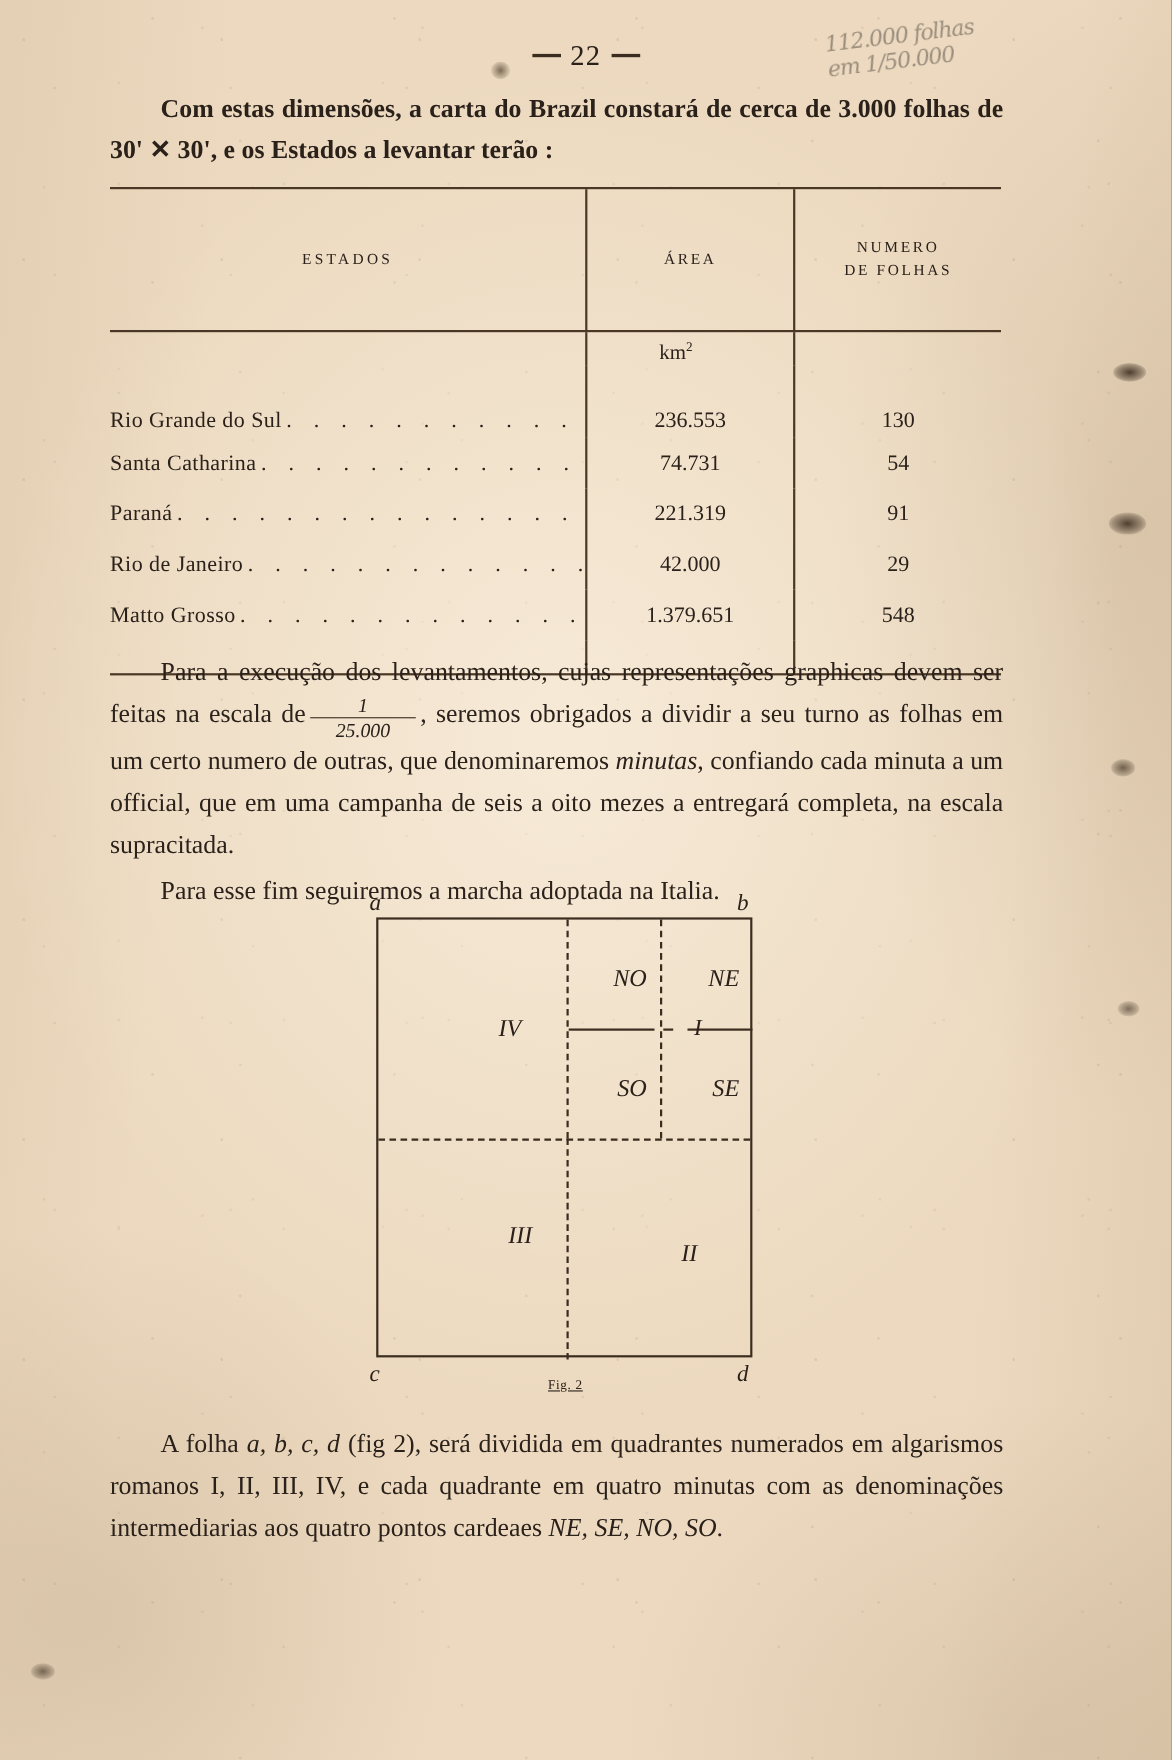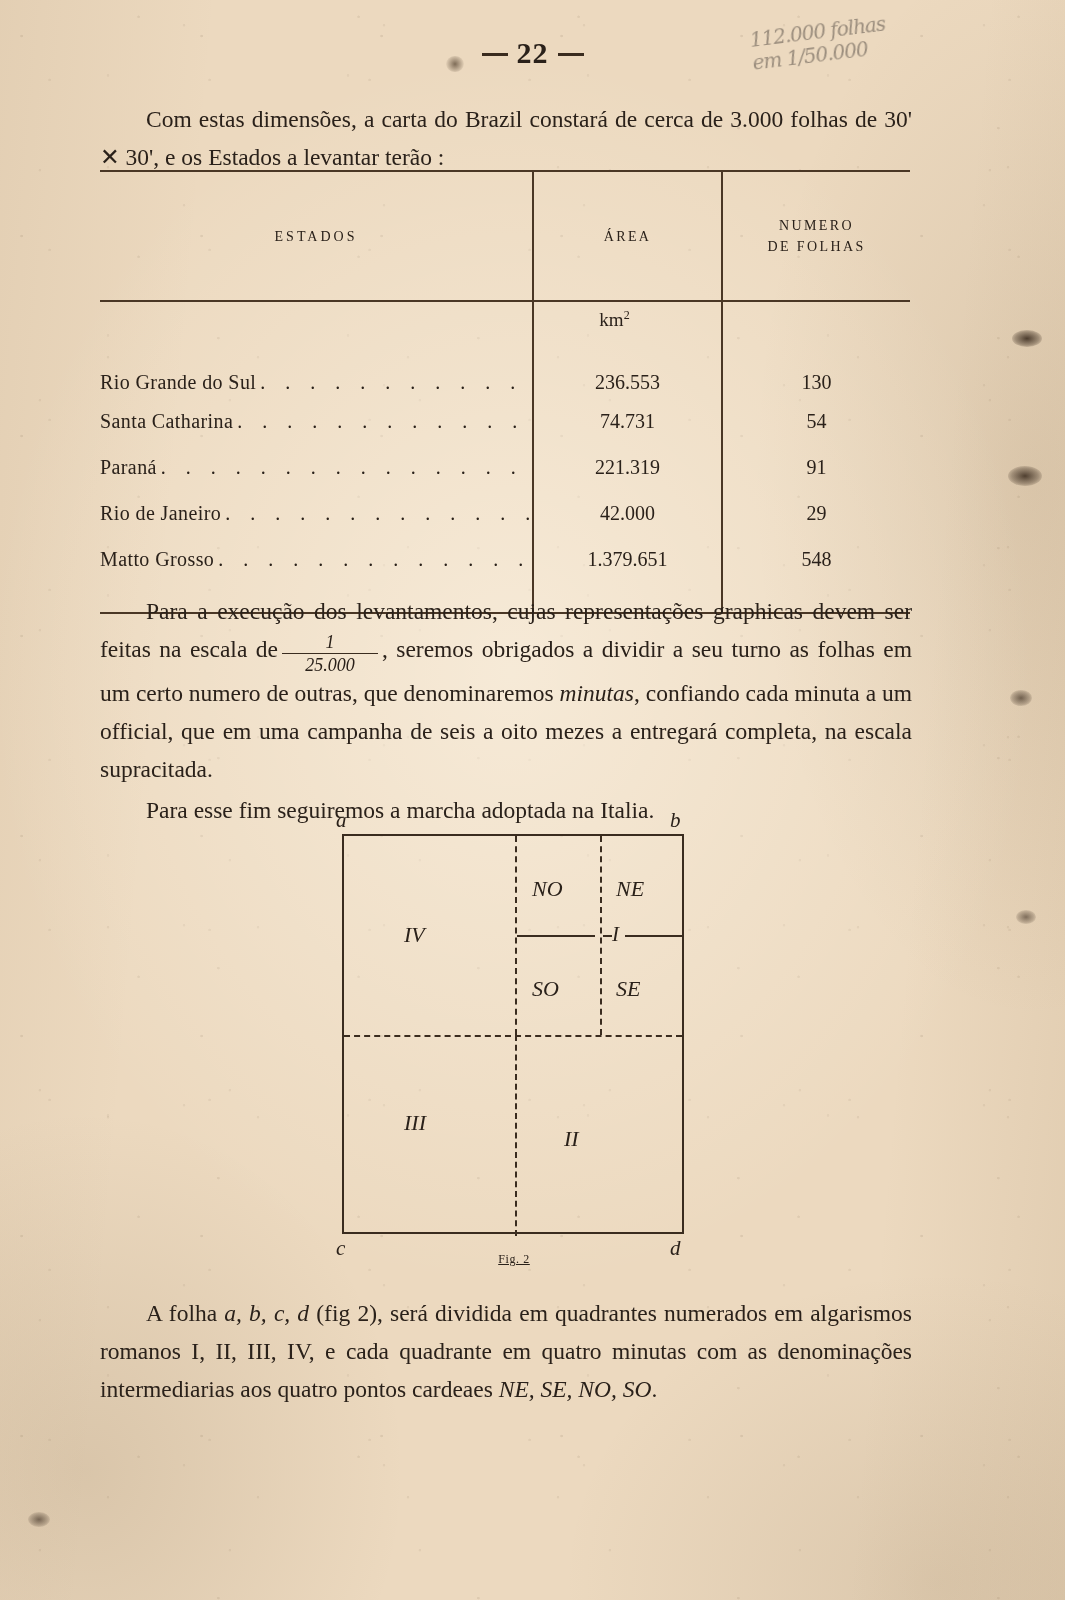--- a/index.html
+++ b/index.html
@@ -63,21 +63,21 @@
     letter-spacing: 1px;
   }
   .folio .dash {
     display: inline-block;
     width: 26px;
     height: 3px;
     background: #3a2c1f;
     vertical-align: 7px;
     margin: 0 9px;
   }
-  .folio .num { font-size: 30px; font-weight: bold; }
+  .folio .num { font-size: 26px; }
   .folio-smudge {
     position: absolute;
     left: 446px;
     top: 56px;
     width: 18px;
     height: 16px;
     border-radius: 50%;
     background: radial-gradient(circle, rgba(60,42,25,.62) 0%, rgba(60,42,25,.20) 55%, rgba(60,42,25,0) 80%);
     z-index: 5;
   }
@@ -106,23 +106,24 @@
     font-size: 23.5px;
     line-height: 1.62;
     text-align: justify;
     text-justify: inter-word;
     margin: 0;
   }
   .para .indent { display: inline-block; width: 46px; }
 
   .block-intro {
     position: absolute;
-    top: 100px;
+    top: 80px;
     left: 100px;
     width: 812px;
+    font-weight: bold;
   }
 
   
   .table-wrap {
     position: absolute;
     top: 170px;
     left: 100px;
     width: 810px;
   }
   .rule-top, .rule-bottom {
@@ -315,21 +316,21 @@
     left: 259px;
     top: 99px;
     width: 9px;
     border-top: 2px solid #3a2c1f;
   }
 
   .q-label {
     position: absolute;
     font-style: italic;
     font-size: 22px;
-    text-align: left;
+    text-align: right;
   }
   .lbl-IV  { left: 60px;  top: 86px;  width: 70px; }
   .lbl-III { left: 60px;  top: 274px; width: 80px; }
   .lbl-II  { left: 220px; top: 290px; width: 70px; }
   .lbl-I   { left: 268px; top: 86px;  width: 26px; font-size: 21px; }
   .lbl-NO  { left: 188px; top: 40px;  width: 56px; }
   .lbl-NE  { left: 272px; top: 40px;  width: 56px; }
   .lbl-SO  { left: 188px; top: 140px; width: 56px; }
   .lbl-SE  { left: 272px; top: 140px; width: 56px; }
 

